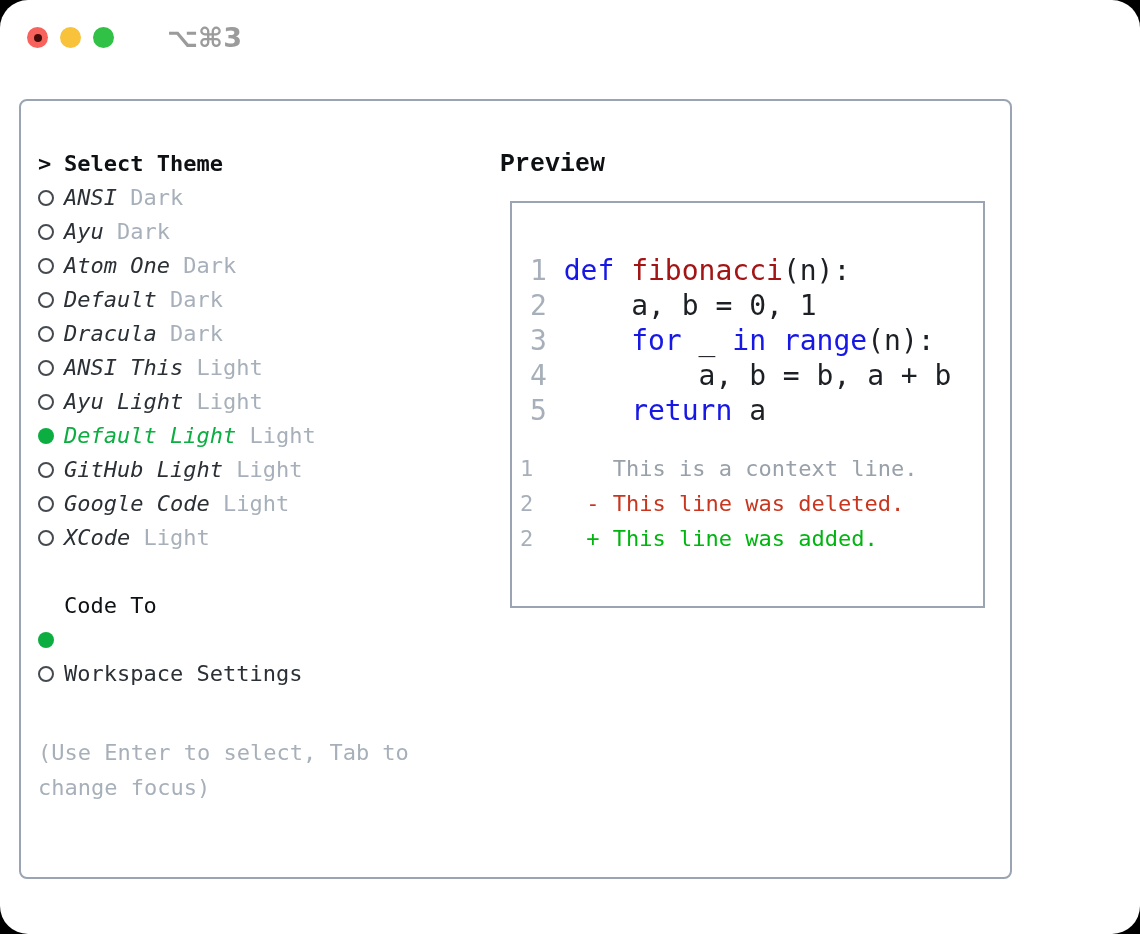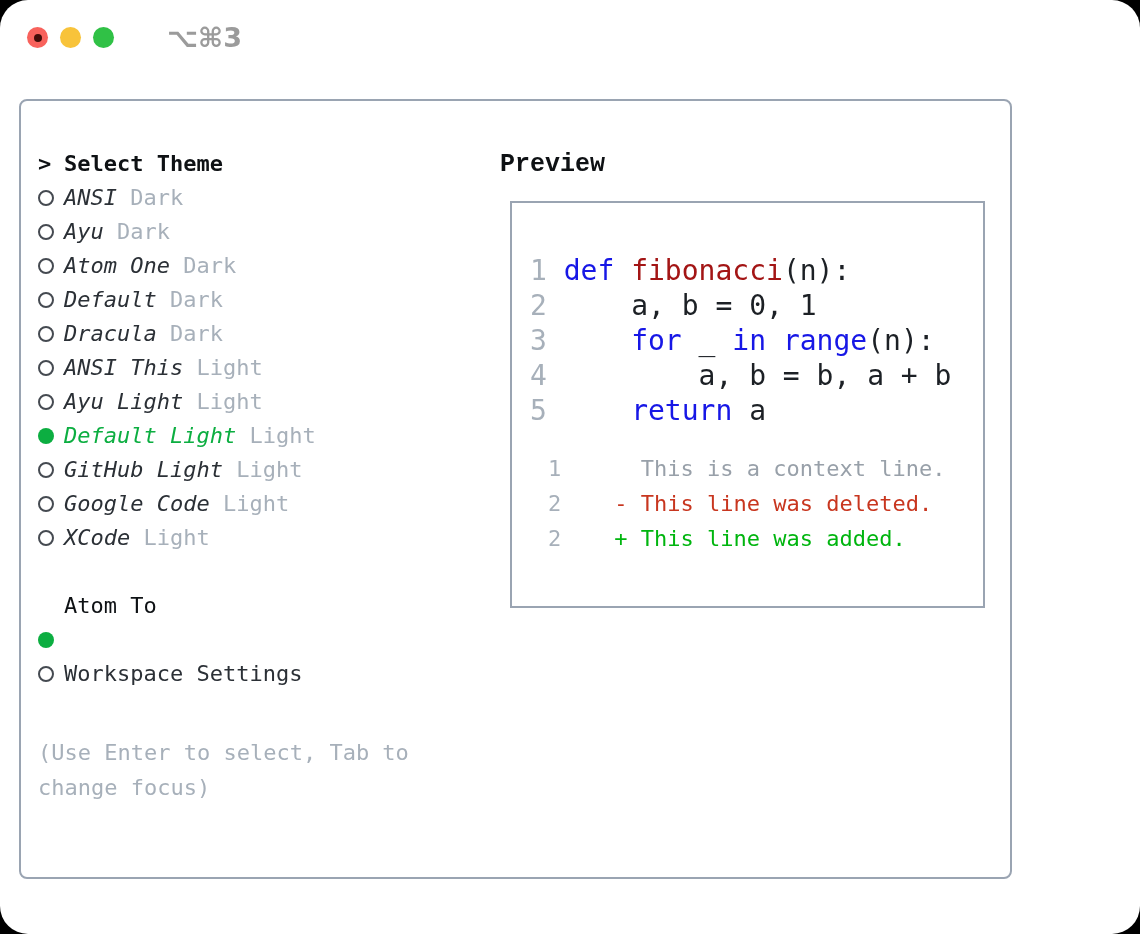--- a/index.html
+++ b/index.html
@@ -46,21 +46,21 @@
   .apply-label.sel { color:var(--accent_green); }
   .help { margin-top:44px; color:var(--muted); line-height:35px; }
 
   
   .preview-heading { position:absolute; left:479px; top:46px; height:34px; display:flex; align-items:center; font-size:25px;font-family:Liberation Mono, monospace; }
   .preview-box {
     position:absolute; left:489px; top:100px; width:475px; height:407px;
     box-sizing:border-box; border:2px solid var(--border_gray); background:#fff; overflow:hidden;
   }
   .codeblock { margin:50px 0 0 18px; font-size:28px; line-height:35px; white-space:pre; }
-  .diffblock { margin:23px 0 0 36px; font-size:22px; line-height:35px; white-space:pre; }
+  .diffblock { margin:23px 0 0 8px; font-size:22px; line-height:35px; white-space:pre; }
   .ln { color:var(--ln_gray); }
   .tk-keyword  { color:var(--kw_blue); }
   .tk-function { color:var(--fn_red); }
   .tk-plain    { color:var(--code_text); }
   .diff-context { color:var(--context_gray); }
   .diff-deleted { color:var(--diff_red); }
   .diff-added   { color:var(--diff_green); }
 </style>
 </head>
 <body>
@@ -97,21 +97,21 @@
           <div class="row"><span class="marker"><span class="radio sel"></span></span><span><span class="item-name sel">Default Light</span> <span class="item-variant">Light</span></span></div>
           <div class="row"><span class="marker"><span class="radio"></span></span><span><span class="item-name">GitHub Light</span> <span class="item-variant">Light</span></span></div>
           <div class="row"><span class="marker"><span class="radio"></span></span><span><span class="item-name">Google Code</span> <span class="item-variant">Light</span></span></div>
           <div class="row"><span class="marker"><span class="radio"></span></span><span><span class="item-name">XCode</span> <span class="item-variant">Light</span></span></div>
         </div>
 
       <div class="row"></div>
 
       <div class="row">
         <span class="marker"></span>
-        <span class="apply-heading">Atom To</span>
+        <span class="apply-heading">Code To</span>
       </div>
 
       <div id="apply-list">
           <div class="row"><span class="marker"><span class="radio sel"></span></span></div>
           <div class="row"><span class="marker"><span class="radio"></span></span><span class="apply-label">Workspace Settings</span></div>
         </div>
 
       <div class="help">
         <div>(Use Enter to select, Tab to</div>
         <div>change focus)</div>

